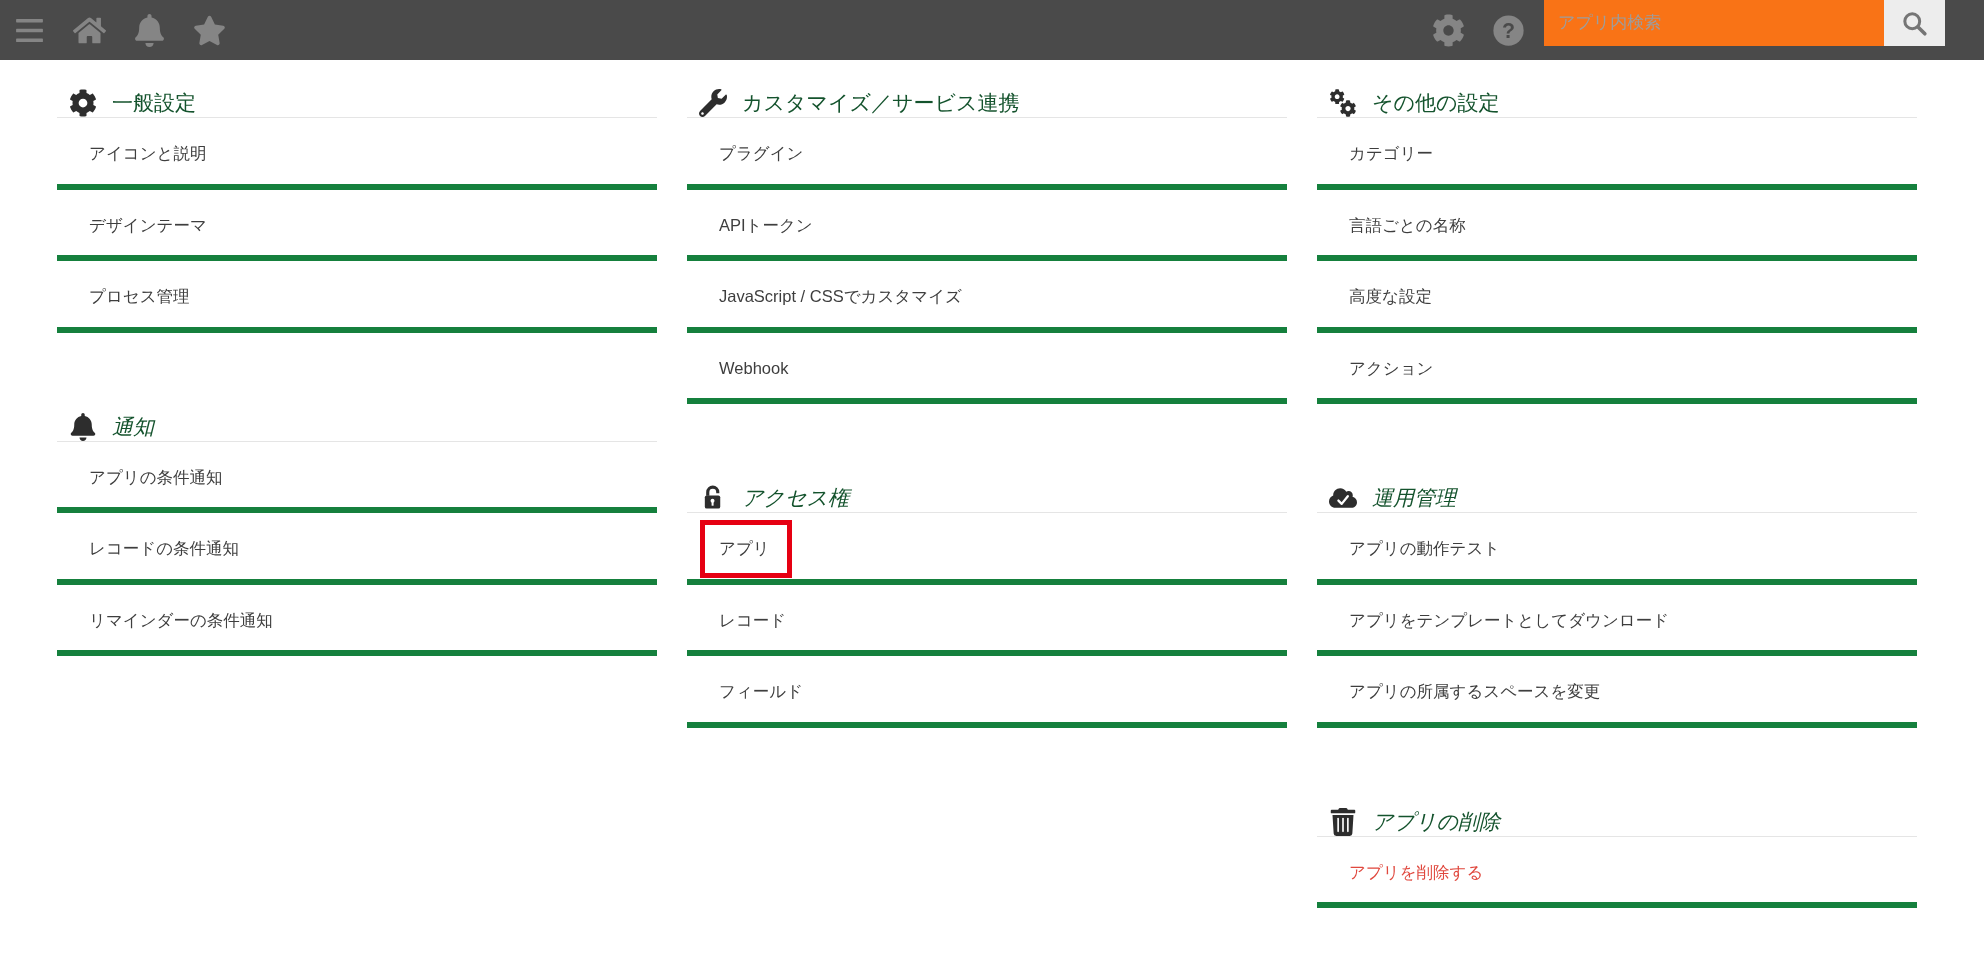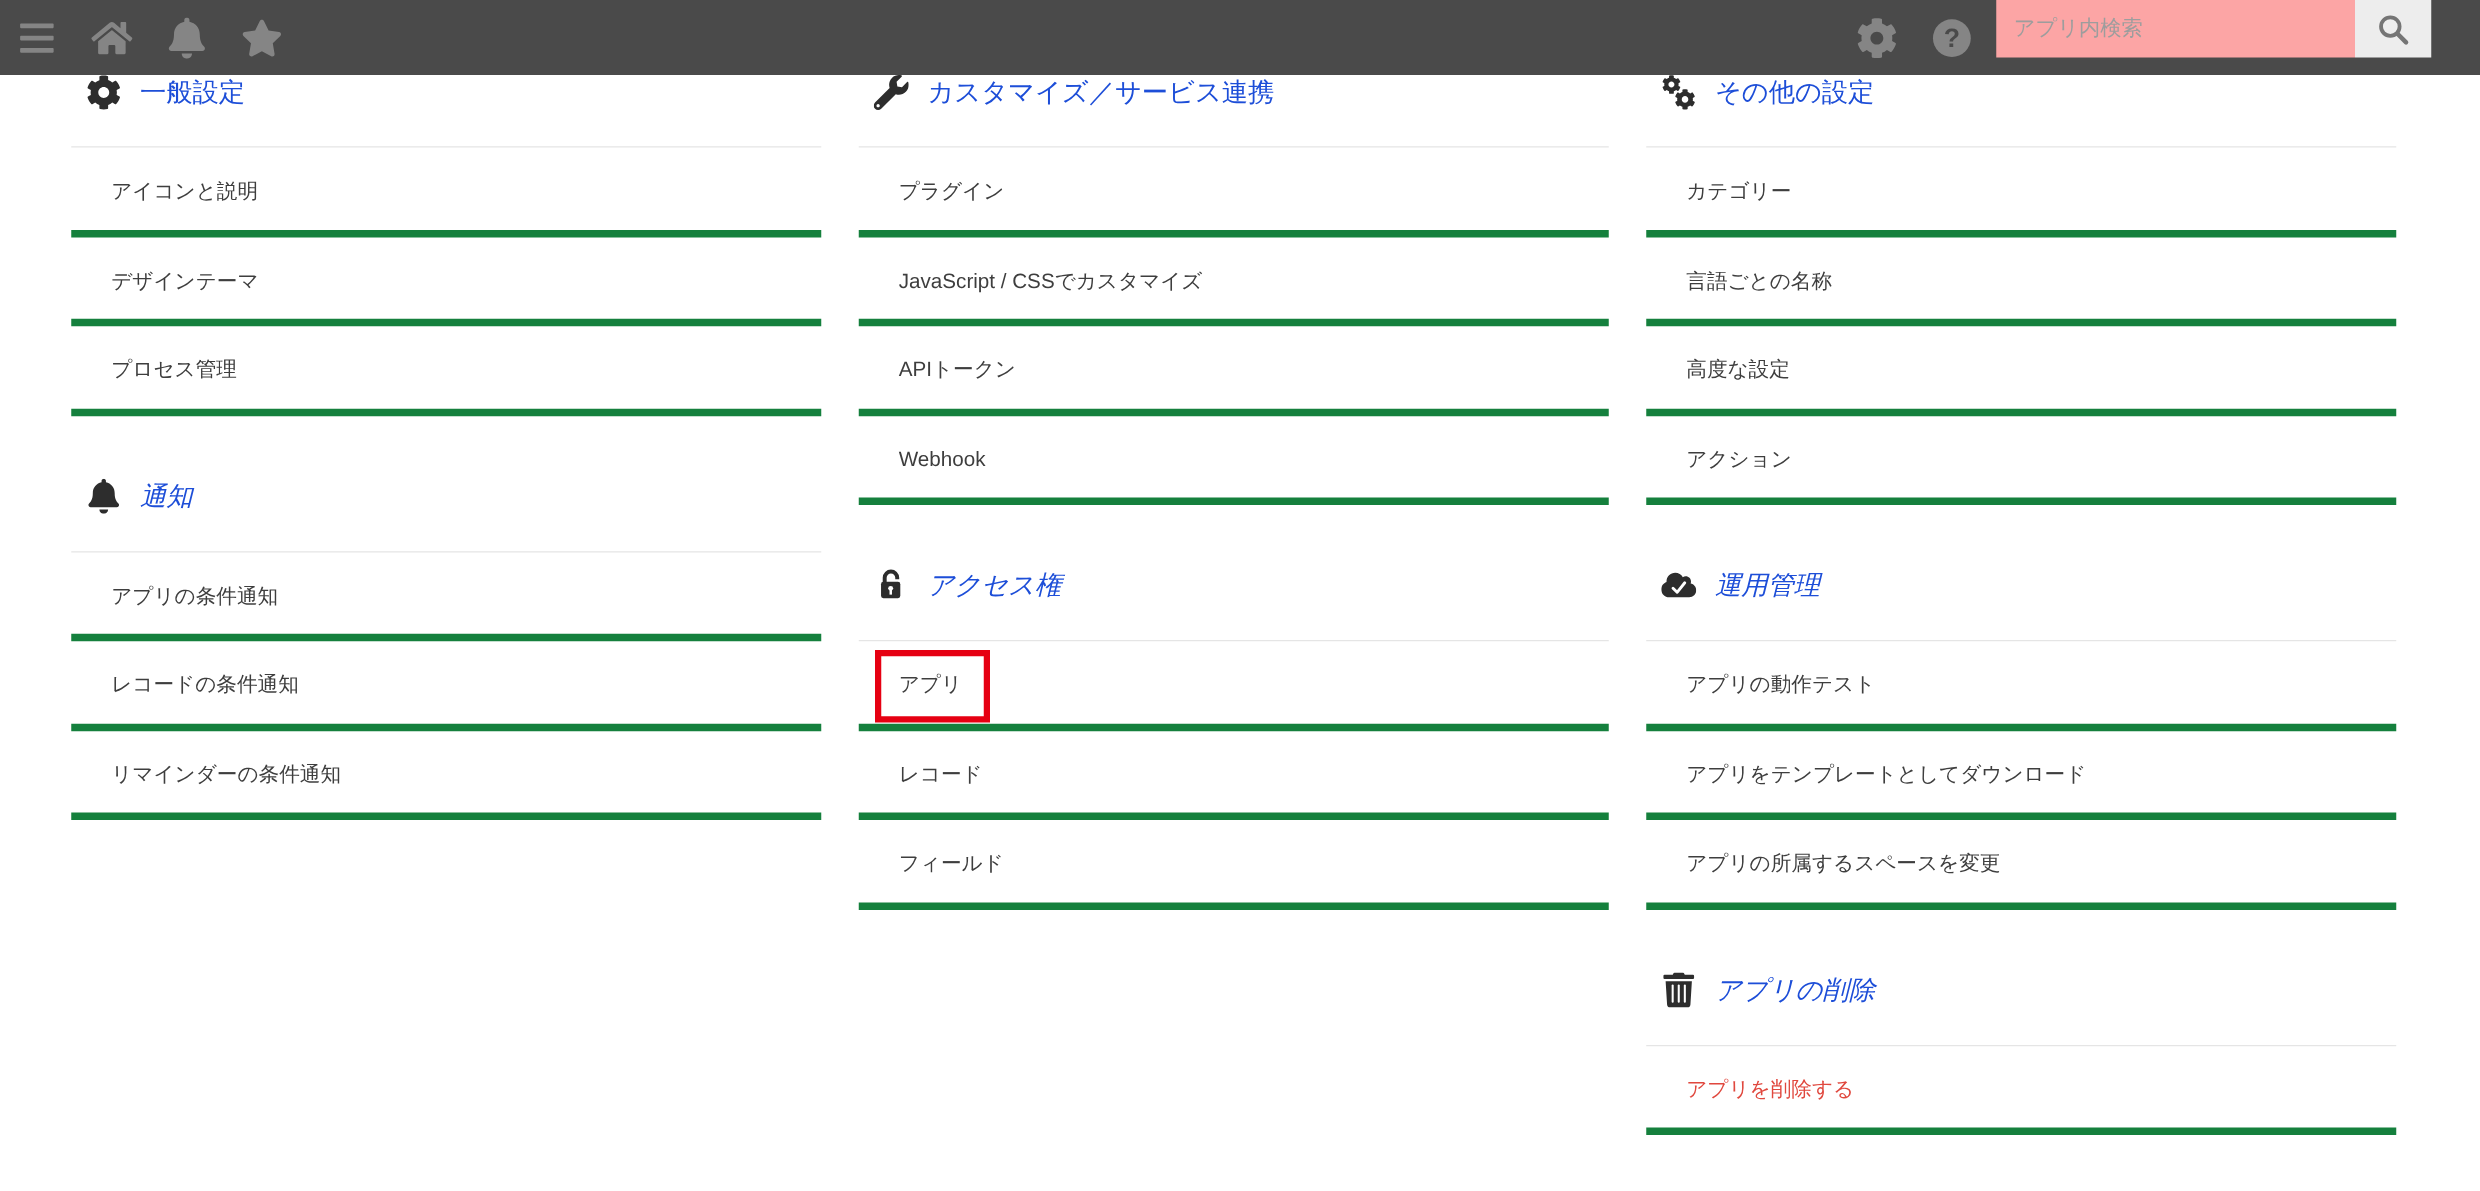--- a/index.html
+++ b/index.html
@@ -8,34 +8,34 @@
 
   
   .topbar { display:flex; align-items:center; height:60px; background:#4a4a4a; position:relative; }
   .tb-left { display:flex; align-items:center; gap:27px; padding-left:13px; }
   .tb-spacer { flex:1; }
   .tb-right { display:flex; align-items:center; gap:27px; margin-right:19px; }
   .tb-icon { width:33px; height:33px; color:#858585; display:flex; align-items:center;
              justify-content:center; cursor:pointer; }
   .tb-icon svg { width:100%; height:100%; }
   .searchbox { align-self:flex-start; height:46px; display:flex; margin-right:39px; }
-  .searchbox input { width:287px; height:46px; border:0; outline:none; padding:0 14px;
-                     font-size:17px; color:#444; background:#fca5a5;
+  .searchbox input { width:340px; height:46px; border:0; outline:none; padding:0 14px;
+                     font-size:17px; color:#444; background:#f97316;
                      font-family:"Liberation Sans","DejaVu Sans",sans-serif; }
   .searchbox input::placeholder { color:#9d9d9d; opacity:1; }
   .search-btn { width:61px; height:46px; background:#ededed; border:0; cursor:pointer;
                 display:flex; align-items:center; justify-content:center; color:#757575; }
   .search-btn svg { width:27px; height:27px; }
 
   
   .content { display:flex; gap:30px; padding-left:57px; }
   .col { width:600px; flex:0 0 600px; }
-  .section-header { display:flex; align-items:flex-start; gap:15px; height:58px;
+  .section-header { display:flex; align-items:flex-end; gap:15px; height:58px;
                     padding-left:12px; border-bottom:1px solid #e5e5e5;
-                    font-size:21px; color:#1d4ed8; }
+                    font-size:21px; color:#14532d; }
   .section-header.mt { margin-top:50px; height:59px;font-style:italic; }
   .sec-icon { width:28px; height:28px; color:#2d2d2d; display:flex; align-items:center;
               justify-content:center; flex:0 0 28px; }
   .sec-icon svg { width:100%; height:100%; }
   .item { position:relative; height:71.5px; line-height:71.5px; padding-left:32px;
           border-bottom:6px solid #15803d; font-size:16.5px; color:#3e3e3e; cursor:pointer;
           white-space:nowrap; }
   .item.danger { color:#e0483e; }
   .hl-box { position:absolute; left:13px; top:7px; width:92px; height:58px;
             border:5px solid #e60012; pointer-events:none; }
@@ -121,22 +121,22 @@
     <div class="col">
       <div class="section-header">
         <span class="sec-icon">
           <svg viewBox="0 0 512 512" fill="currentColor" xmlns="http://www.w3.org/2000/svg">
             <path d="M507.73 109.1c-2.24-9.03-13.54-12.09-20.12-5.51l-74.36 74.36-67.88-11.31-11.31-67.88 74.36-74.36c6.62-6.62 3.43-17.9-5.66-20.16-47.38-11.74-99.55.91-136.58 37.93-39.64 39.64-50.55 97.1-34.05 147.2L18.74 402.76c-24.99 24.99-24.99 65.51 0 90.5 24.99 24.99 65.51 24.99 90.5 0l213.21-213.21c50.12 16.71 107.47 5.68 147.37-34.22 37.07-37.07 49.7-89.32 37.91-136.73zM64 472c-13.25 0-24-10.75-24-24 0-13.26 10.75-24 24-24s24 10.74 24 24c0 13.25-10.75 24-24 24z"></path>
           </svg>
         </span>
         <span>カスタマイズ／サービス連携</span>
       </div>
       <div class="item"><span>プラグイン</span></div>
+      <div class="item"><span>APIトークン</span></div>
       <div class="item"><span>JavaScript / CSSでカスタマイズ</span></div>
-      <div class="item"><span>APIトークン</span></div>
       <div class="item"><span>Webhook</span></div>
       <div class="section-header mt">
         <span class="sec-icon">
           <svg viewBox="0 0 24 24" fill="currentColor" xmlns="http://www.w3.org/2000/svg">
             <path d="M7.5 10 V7 a4.3 4.3 0 0 1 8.6 0 V8" fill="none" stroke="currentColor" stroke-width="2.7"></path>
             <rect x="5" y="9.8" width="13.2" height="11.2" rx="1.6"></rect>
             <circle cx="11.6" cy="14.3" r="1.7" fill="#fff"></circle>
             <rect x="10.8" y="15" width="1.7" height="3.6" fill="#fff"></rect>
           </svg>
         </span>

